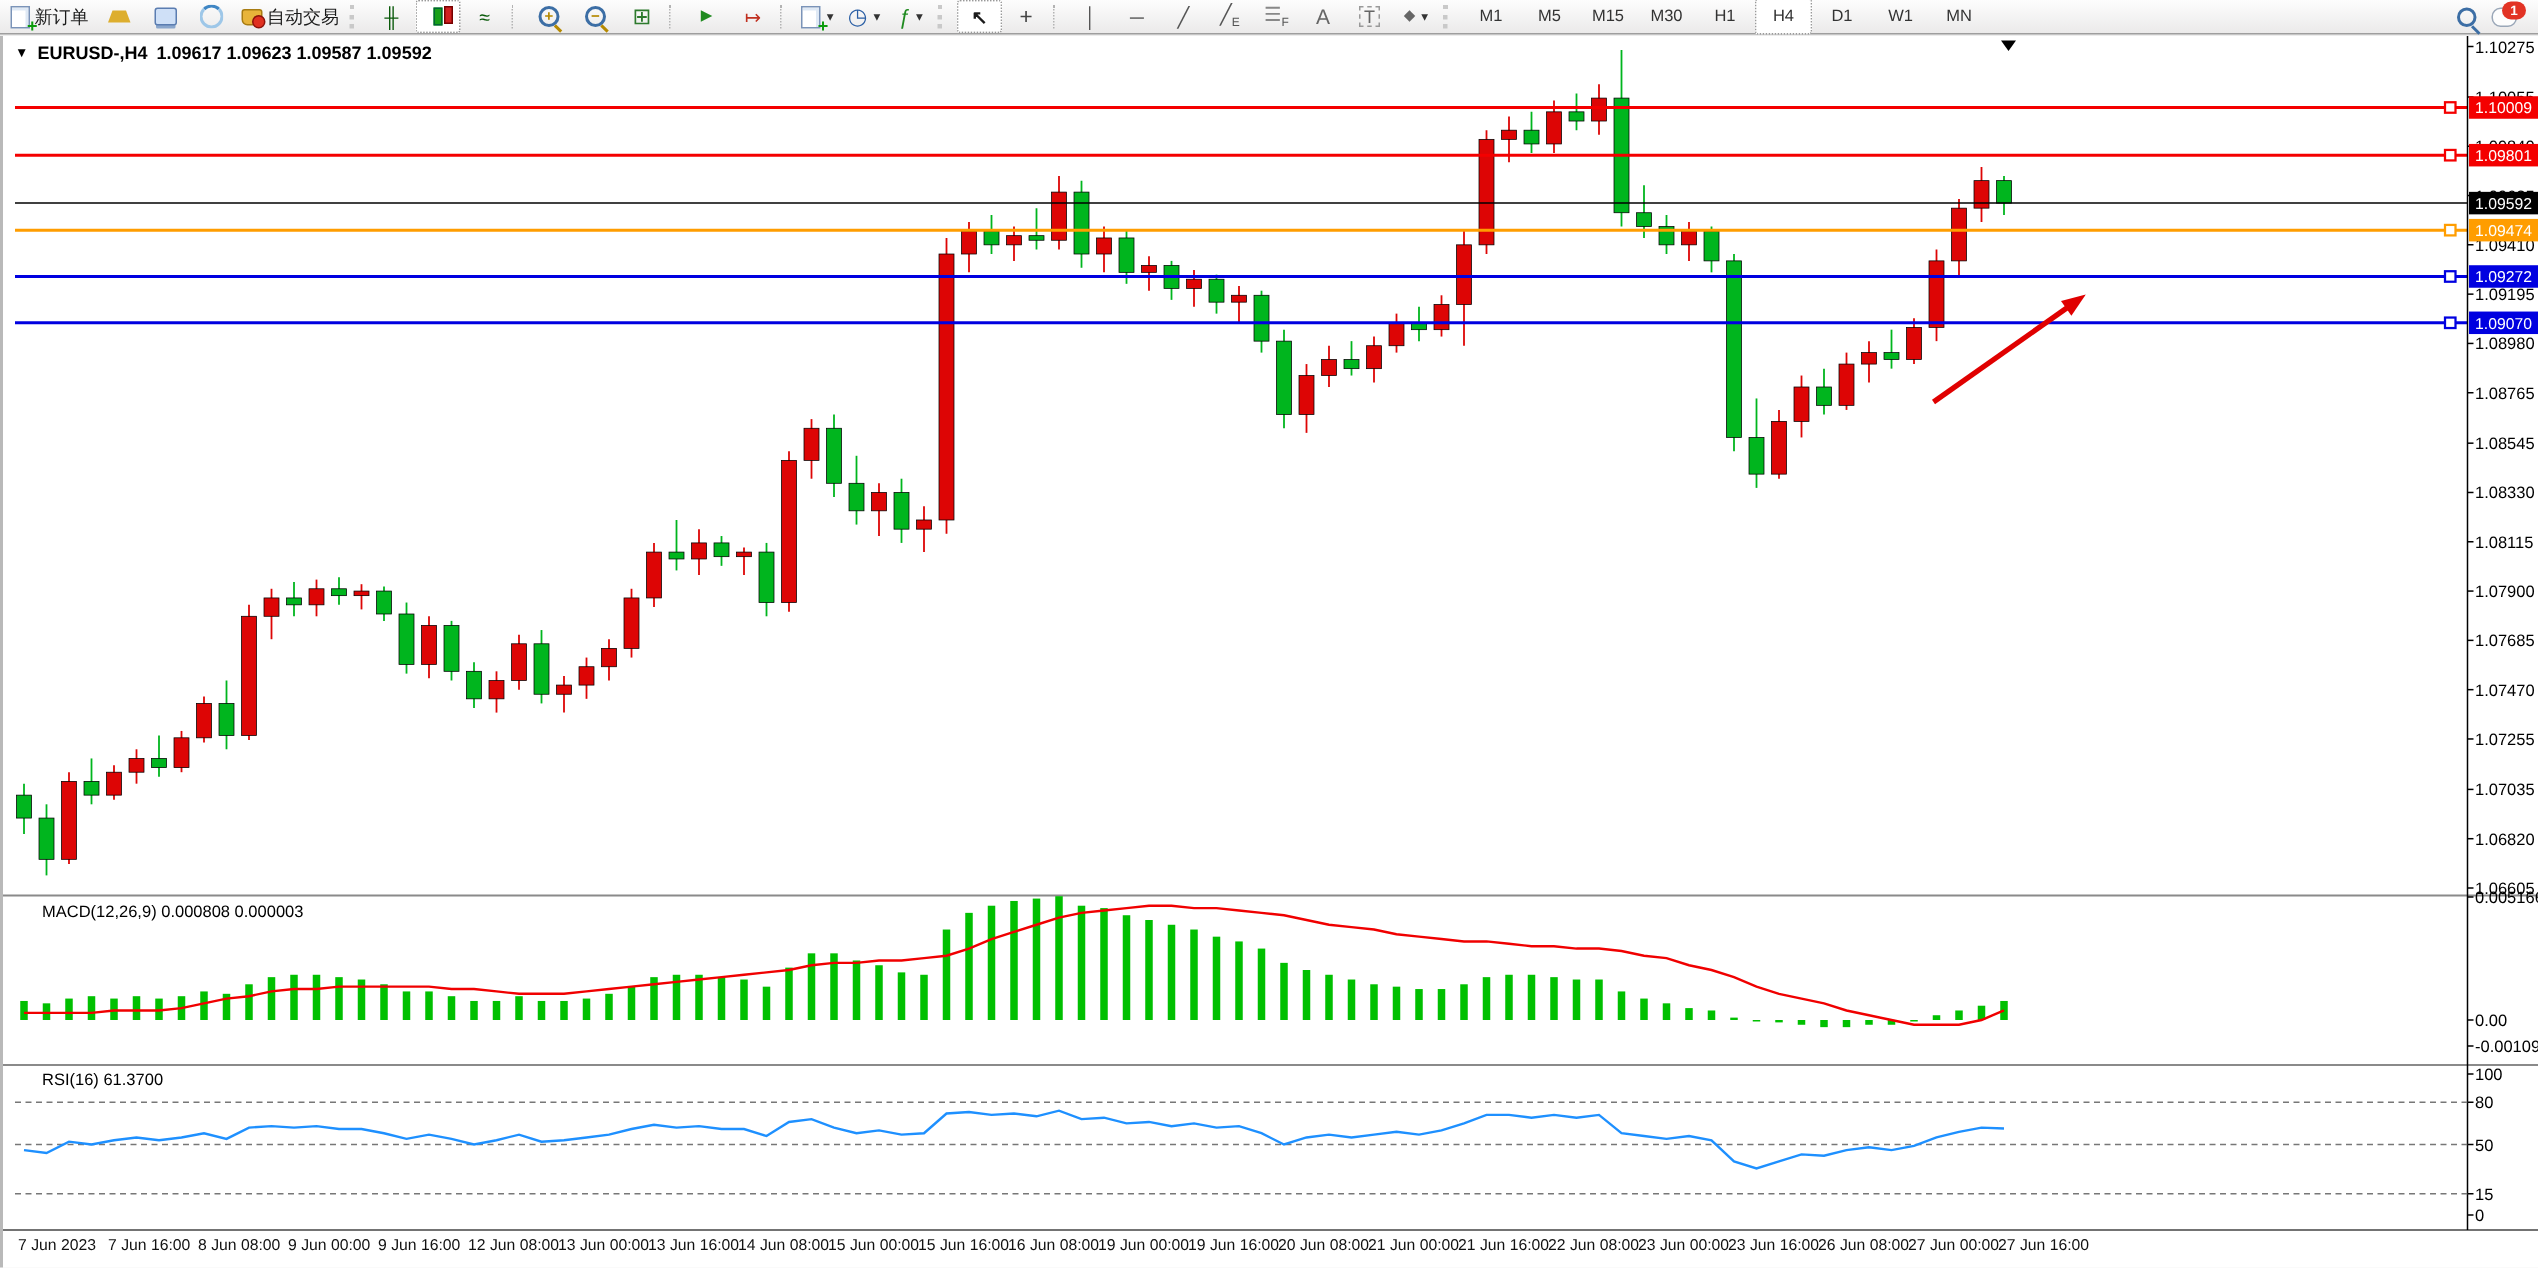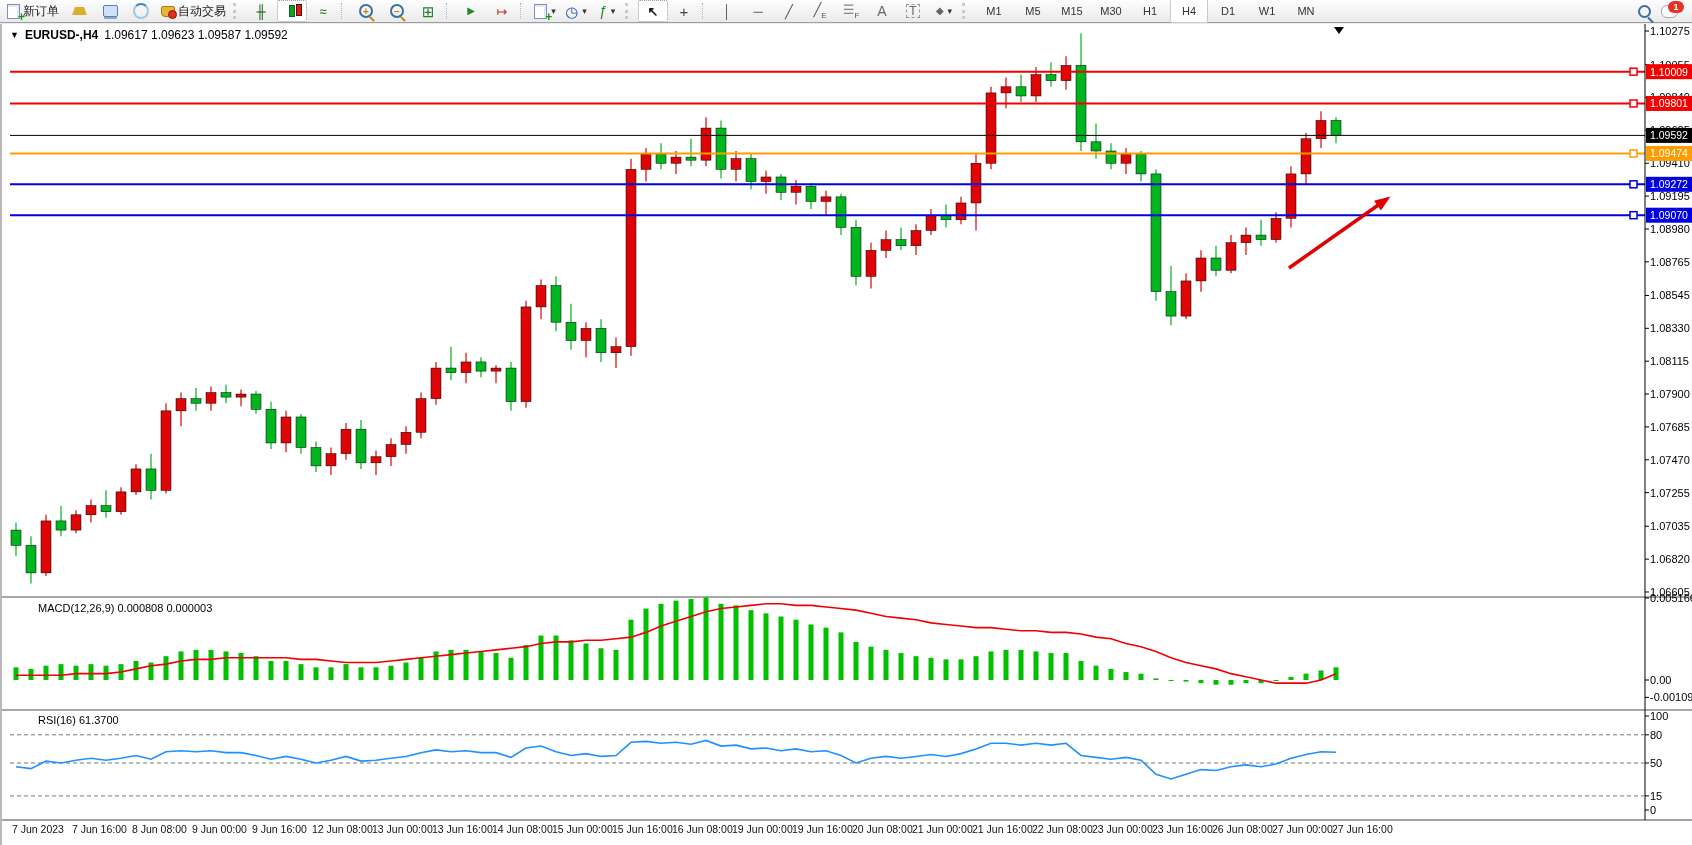--- a/index.html
+++ b/index.html
@@ -36,21 +36,21 @@
   .ic-bubble{position:relative;width:15px;height:11px;background:#fdfdfd;border:1px solid #9aa7b8;border-radius:6px;}
   .badge{position:absolute;top:-5px;right:-7px;min-width:12px;height:12px;border-radius:7px;background:#e23324;color:#fff;
     font-size:9px;font-weight:bold;display:flex;align-items:center;justify-content:center;padding:0 2px;}
   .right-tools{margin-left:auto;display:flex;align-items:center;gap:10px;padding-right:14px;}
   
   #chartwin{position:absolute;top:24px;left:0;width:1692px;height:821px;background:#fff;
     border-left:2px solid #b9b9b9;box-sizing:border-box;}
   #chartsvg{position:absolute;top:0;left:0;}
   .ohlc-title{position:absolute;top:4px;left:8px;font-size:12px;font-weight:bold;color:#000;display:flex;gap:6px;align-items:center;}
   .ohlc-title .tri{font-size:9px;}
-  .pane-label{position:absolute;left:20px;font-size:11px;color:#000;padding-left:16px;}
+  .pane-label{position:absolute;left:10px;font-size:11px;color:#000;padding-left:16px;}
   .axt{font-family:"Liberation Sans",sans-serif;font-size:11px;fill:#000;}
   .axl{font-family:"Liberation Sans",sans-serif;font-size:10.5px;fill:#fff;}
   .tlab{font-family:"Liberation Sans",sans-serif;font-size:10.5px;fill:#111;}
 </style>
 </head>
 <body>
 
 <div id="toolbar">
   <div class="tbtn">
     <span class="ic-doc">
@@ -568,17 +568,17 @@
         <text x="1330" y="809" class="tlab">27 Jun 16:00</text>
       </g>
       <g>
         <line x1="1287" y1="244" x2="1382" y2="177" stroke="#e00000" stroke-width="3.5"></line>
         <path d="M1388.53764952632,172.38923664985853 L1378.920422986286,186.5140004948815 L1372.0042779610737,176.7075262054015 Z" fill="#e00000"></path>
       </g>
     </svg>
   <div class="ohlc-title">
     <span class="tri">▼</span>
     <span>EURUSD-,H4</span>
-    <span style="font-weight:normal">1.09617 1.09623 1.09587 1.09592</span>
+    <span style="font-weight:bold">1.09617 1.09623 1.09587 1.09592</span>
   </div>
   <div class="pane-label" style="top:578px">MACD(12,26,9) 0.000808 0.000003</div>
   <div class="pane-label" style="top:690px">RSI(16) 61.3700</div>
 </div>
 
 </body></html>

